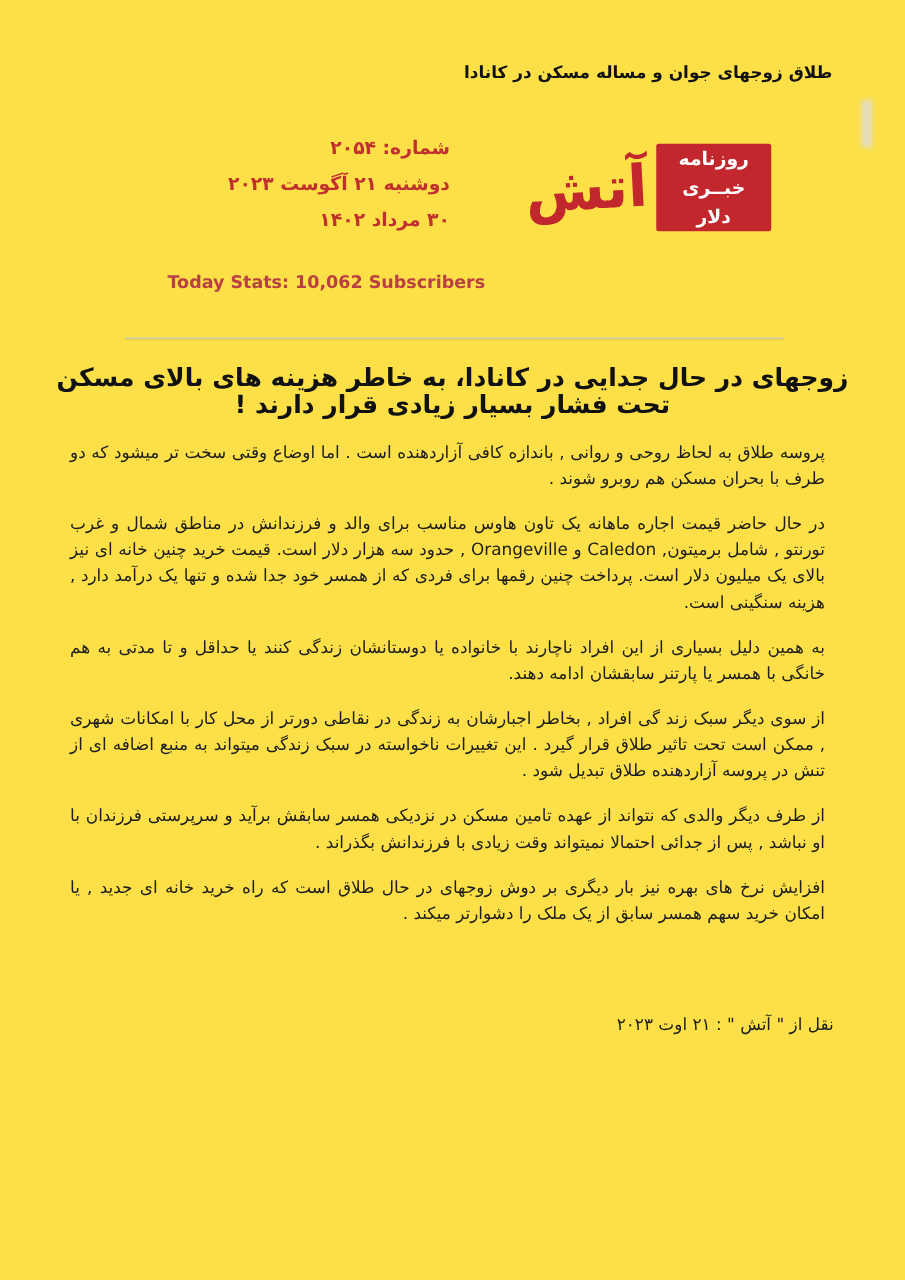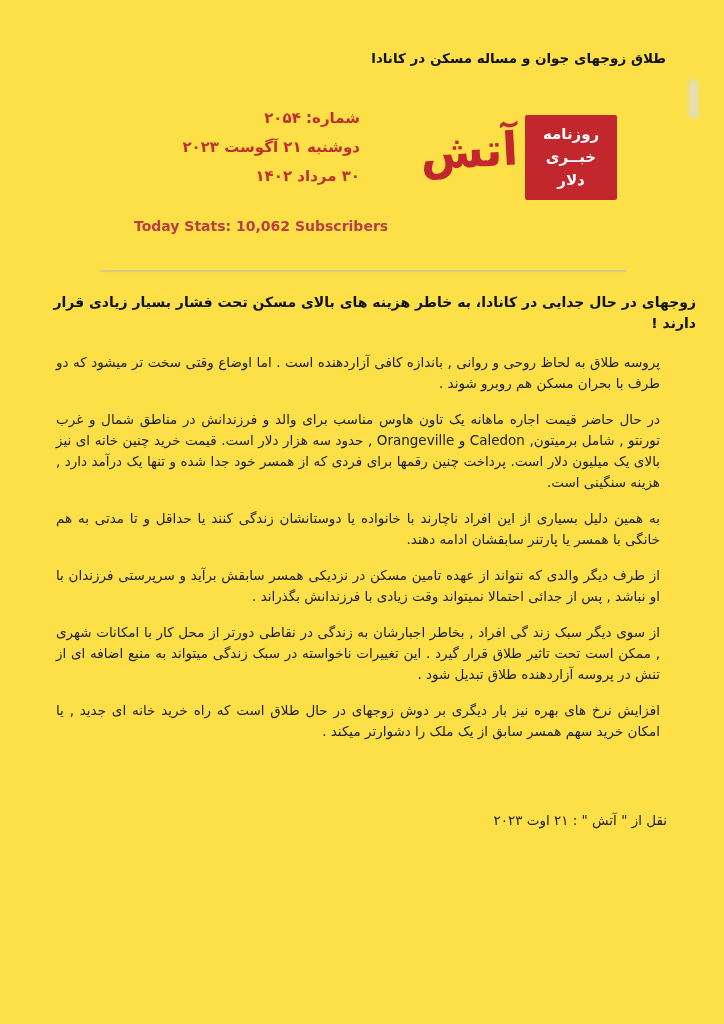--- a/index.html
+++ b/index.html
@@ -24,21 +24,21 @@
   
   .issue-info{
     position:absolute;top:104px;right:364px;
     direction:rtl;text-align:right;
     color:var(--accent,#c0302e);
     font-weight:bold;font-size:15px;line-height:29px;
     white-space:nowrap;
   }
   .logo-box{
     position:absolute;top:115px;right:107px;
-    width:92px;height:85px;
+    width:92px;height:70px;
     background:var(--logo-bg,#c2272d);
     border-radius:2px;
     display:flex;flex-direction:column;justify-content:center;align-items:center;
     direction:rtl;
     color:#fff;font-weight:bold;font-size:15px;line-height:23px;
   }
   .logo-script{
     position:absolute;top:124px;right:206px;
     direction:rtl;
     color:var(--logo-bg,#c2272d);
@@ -60,22 +60,22 @@
   }
 
   .divider{
     position:absolute;top:270px;left:100px;width:527px;height:0;
     border-top:1.5px solid #cbc5c5;
     box-shadow:0 1px 1px rgba(0,0,0,.10);
   }
 
   .headline{
     position:absolute;top:292px;left:28px;right:28px;
-    direction:rtl;text-align:right;
-    font-weight:bold;font-size:14px;color:#111;
+    direction:rtl;text-align:center;
+    font-weight:bold;font-size:20px;color:#111;
     line-height:21px;
   }
 
   .article{
     position:absolute;top:352px;left:56px;right:64px;
     direction:rtl;
     text-align:justify;
     font-size:13.5px;line-height:21px;color:#1c1c1c;
   }
   .article p{margin:0 0 15px 0;}
@@ -113,20 +113,20 @@
   <div class="stats-line">Today Stats: 10,062 Subscribers</div>
 
   <div class="divider"></div>
 
   <div class="headline">زوجهای در حال جدایی در کانادا، به خاطر هزینه های بالای مسکن تحت فشار بسیار زیادی قرار دارند !</div>
 
   <div class="article">
     <p>پروسه طلاق به لحاظ روحی و روانی , باندازه کافی آزاردهنده است . اما اوضاع وقتی سخت تر میشود که دو طرف با بحران مسکن هم روبرو شوند .</p>
     <p>در حال حاضر قیمت اجاره ماهانه یک تاون هاوس مناسب برای والد و فرزندانش در مناطق شمال و غرب تورنتو , شامل برمیتون, Caledon و Orangeville , حدود سه هزار دلار است. قیمت خرید چنین خانه ای نیز بالای یک میلیون دلار است. پرداخت چنین رقمها برای فردی که از همسر خود جدا شده و تنها یک درآمد دارد , هزینه سنگینی است.</p>
     <p>به همین دلیل بسیاری از این افراد ناچارند با خانواده یا دوستانشان زندگی کنند یا حداقل و تا مدتی به هم  خانگی با همسر یا پارتنر سابقشان ادامه دهند.</p>
+    <p>از سوی دیگر سبک زند گی افراد , بخاطر اجبارشان به زندگی در نقاطی دورتر از محل کار با امکانات شهری , ممکن است تحت تاثیر طلاق قرار گیرد .  این تغییرات ناخواسته در سبک زندگی میتواند به منبع اضافه ای از تنش در پروسه آزاردهنده طلاق تبدیل شود .</p>
     <p>از طرف دیگر والدی که نتواند از عهده تامین مسکن در نزدیکی همسر سابقش برآید و سرپرستی فرزندان با او نباشد , پس از جدائی احتمالا نمیتواند وقت زیادی با فرزندانش بگذراند .</p>
-    <p>از سوی دیگر سبک زند گی افراد , بخاطر اجبارشان به زندگی در نقاطی دورتر از محل کار با امکانات شهری , ممکن است تحت تاثیر طلاق قرار گیرد .  این تغییرات ناخواسته در سبک زندگی میتواند به منبع اضافه ای از تنش در پروسه آزاردهنده طلاق تبدیل شود .</p>
     <p>افزایش نرخ های بهره نیز بار دیگری بر دوش زوجهای در حال طلاق است  که راه خرید خانه ای جدید , یا امکان خرید سهم همسر سابق از یک ملک را دشوارتر میکند .</p>
   </div>
 
   <div class="doc-footer">نقل از " آتش " : ۲۱ اوت ۲۰۲۳</div>
 
 </div>
 
 </body></html>

